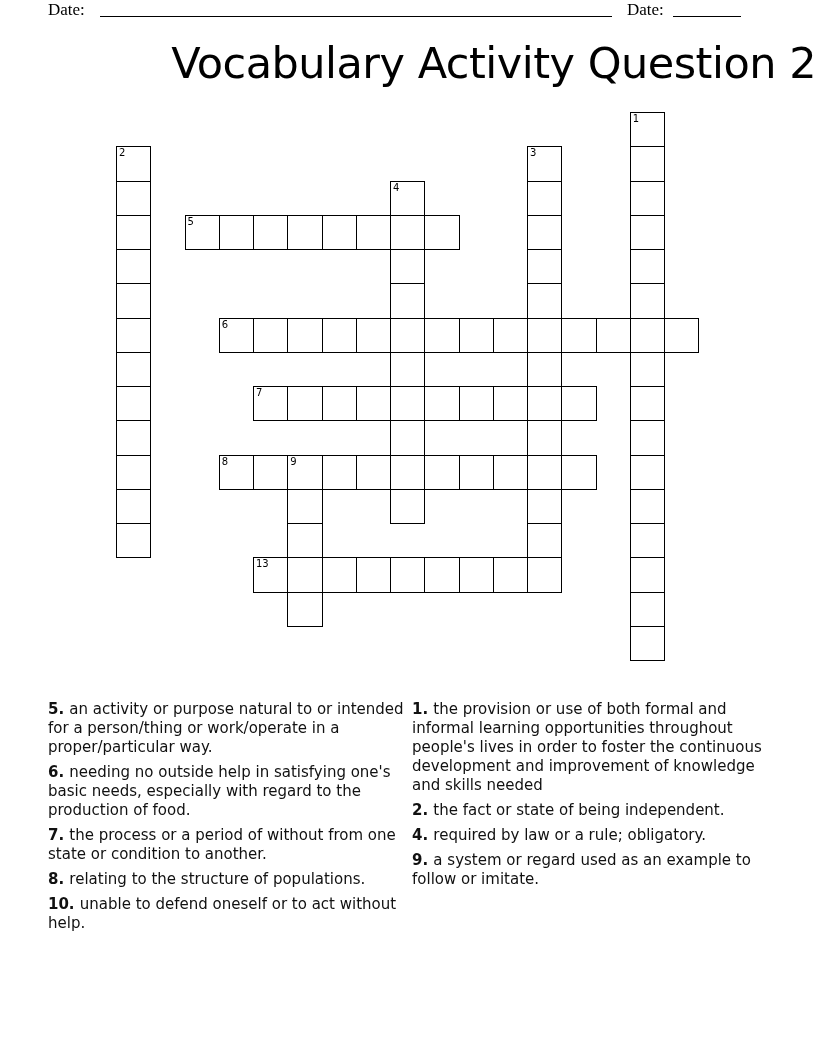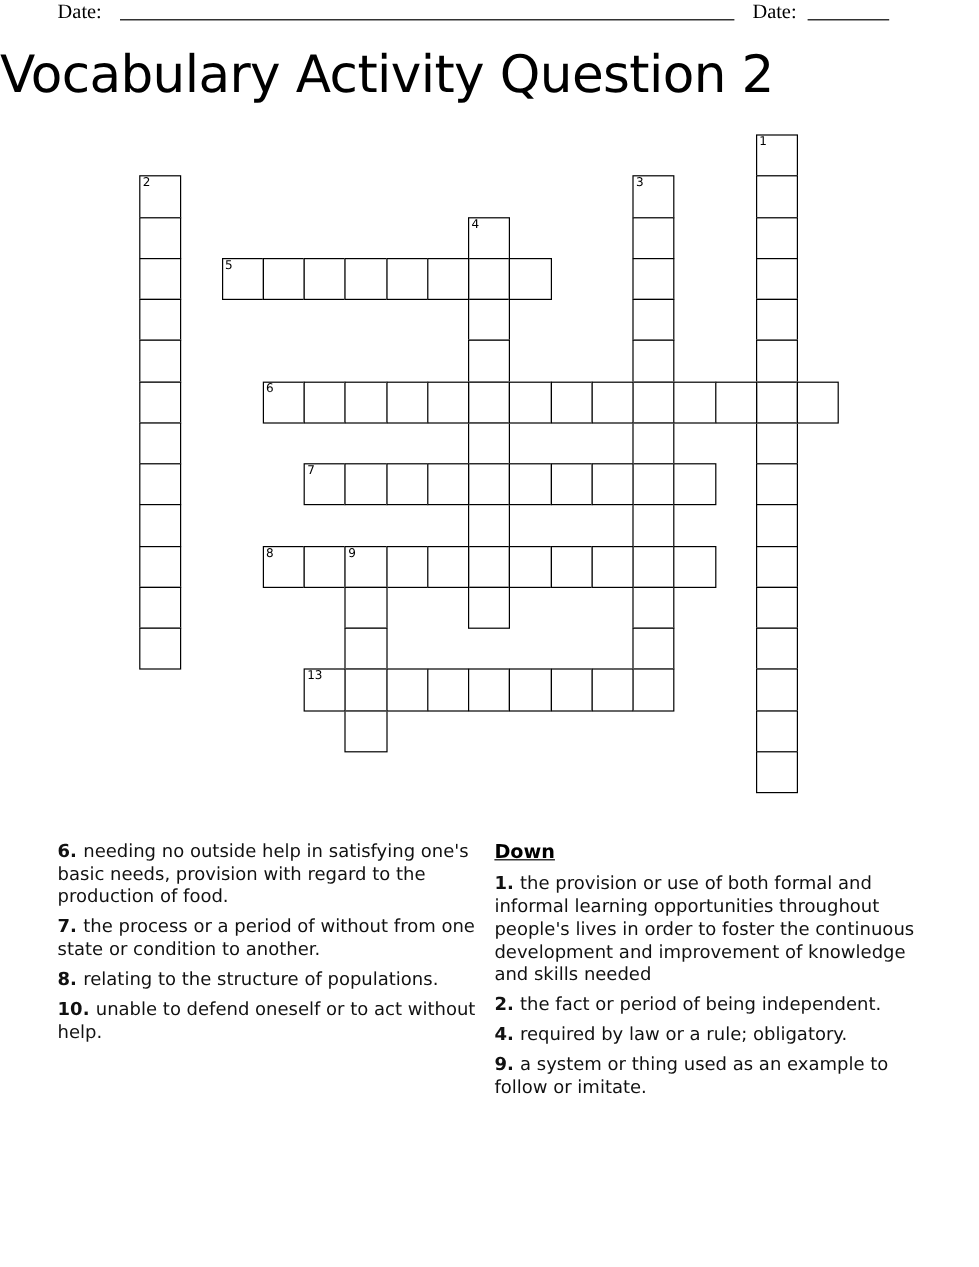--- a/index.html
+++ b/index.html
@@ -21,21 +21,21 @@
   }
   .hdr-name-label { left:48px; }
   .hdr-date-label { left:627px; }
   .hdr-line { position:absolute; top:1px; height:16px; border-bottom:1.5px solid #000; }
   .hdr-name-line { left:100px; width:512px; }
   .hdr-date-line { left:673px; width:68px; }
 
   
   .title {
     position:absolute; top:38px; left:0; width:100%;
-    text-align:left;
+    text-align:right;
     font-size:43px; font-weight:400; color:#000;
     letter-spacing:-0.5px;
     white-space:nowrap;
   }
 
   
   .grid { position:absolute; left:116px; top:112px; width:584px; height:550px; }
   .cell {
     position:absolute;
     width:35.25px; height:35.25px;
@@ -191,30 +191,30 @@
       <div class="cell" style="left: 205.5px; top: 445.25px;"></div>
       <div class="cell" style="left: 239.75px; top: 445.25px;"></div>
       <div class="cell" style="left: 274px; top: 445.25px;"></div>
       <div class="cell" style="left: 308.25px; top: 445.25px;"></div>
       <div class="cell" style="left: 342.5px; top: 445.25px;"></div>
       <div class="cell" style="left: 376.75px; top: 445.25px;"></div>
     </div>
 
   <div class="clues-col clues-across">
     <div class="clue-list">
-        <p class="clue"><b>6. </b><span>needing no outside help in satisfying one's basic needs, provision with regard to the production of food.</span></p>
+        <p class="clue"><b>5. </b><span>an activity or purpose natural to or intended for a person/thing or work/operate in a proper/particular way.</span></p>
+        <p class="clue"><b>6. </b><span>needing no outside help in satisfying one's basic needs, especially with regard to the production of food.</span></p>
         <p class="clue"><b>7. </b><span>the process or a period of without from one state or condition to another.</span></p>
         <p class="clue"><b>8. </b><span>relating to the structure of populations.</span></p>
         <p class="clue"><b>10. </b><span>unable to defend oneself or to act without help.</span></p>
       </div>
   </div>
 
   <div class="clues-col clues-down">
-    <div class="clues-heading">Down</div>
     <div class="clue-list">
         <p class="clue"><b>1. </b><span>the provision or use of both formal and informal learning opportunities throughout people's lives in order to foster the continuous development and improvement of knowledge and skills needed</span></p>
-        <p class="clue"><b>2. </b><span>the fact or period of being independent.</span></p>
+        <p class="clue"><b>2. </b><span>the fact or state of being independent.</span></p>
         <p class="clue"><b>4. </b><span>required by law or a rule; obligatory.</span></p>
-        <p class="clue"><b>9. </b><span>a system or thing used as an example to follow or imitate.</span></p>
+        <p class="clue"><b>9. </b><span>a system or regard used as an example to follow or imitate.</span></p>
       </div>
   </div>
 
 </div>
 
 </body></html>

